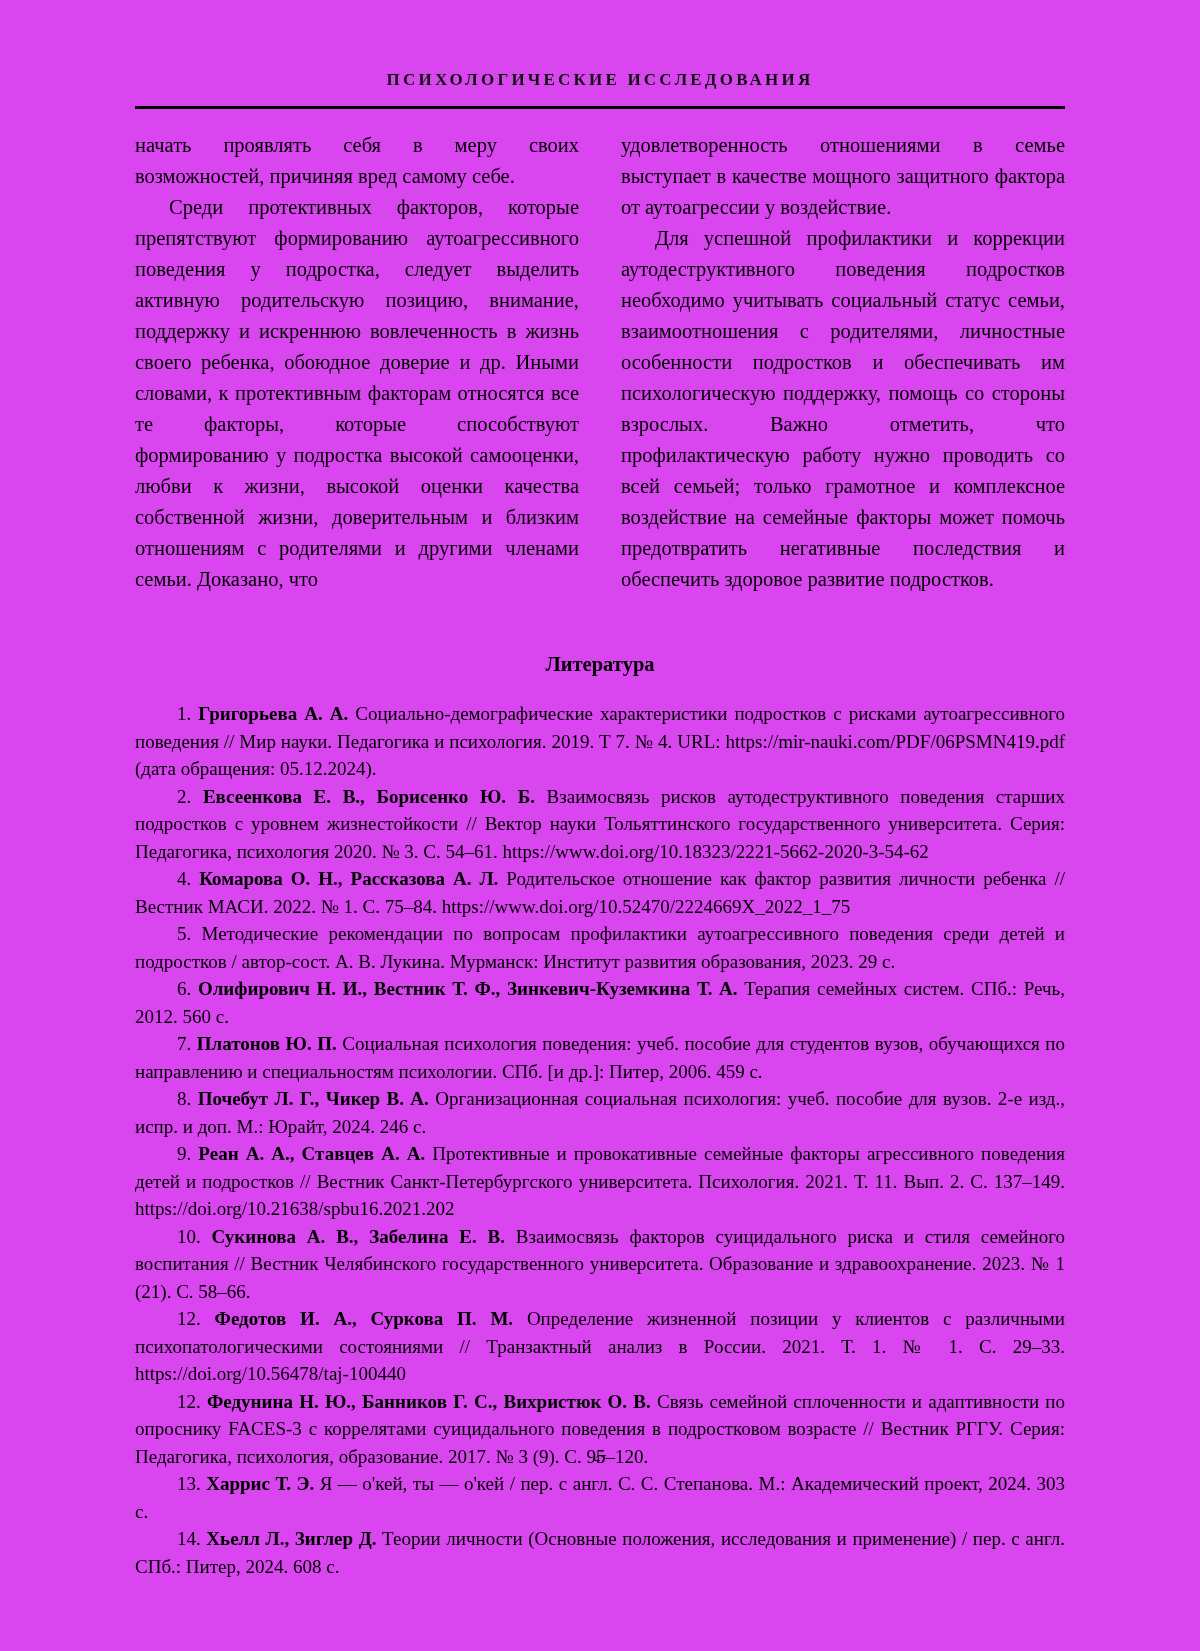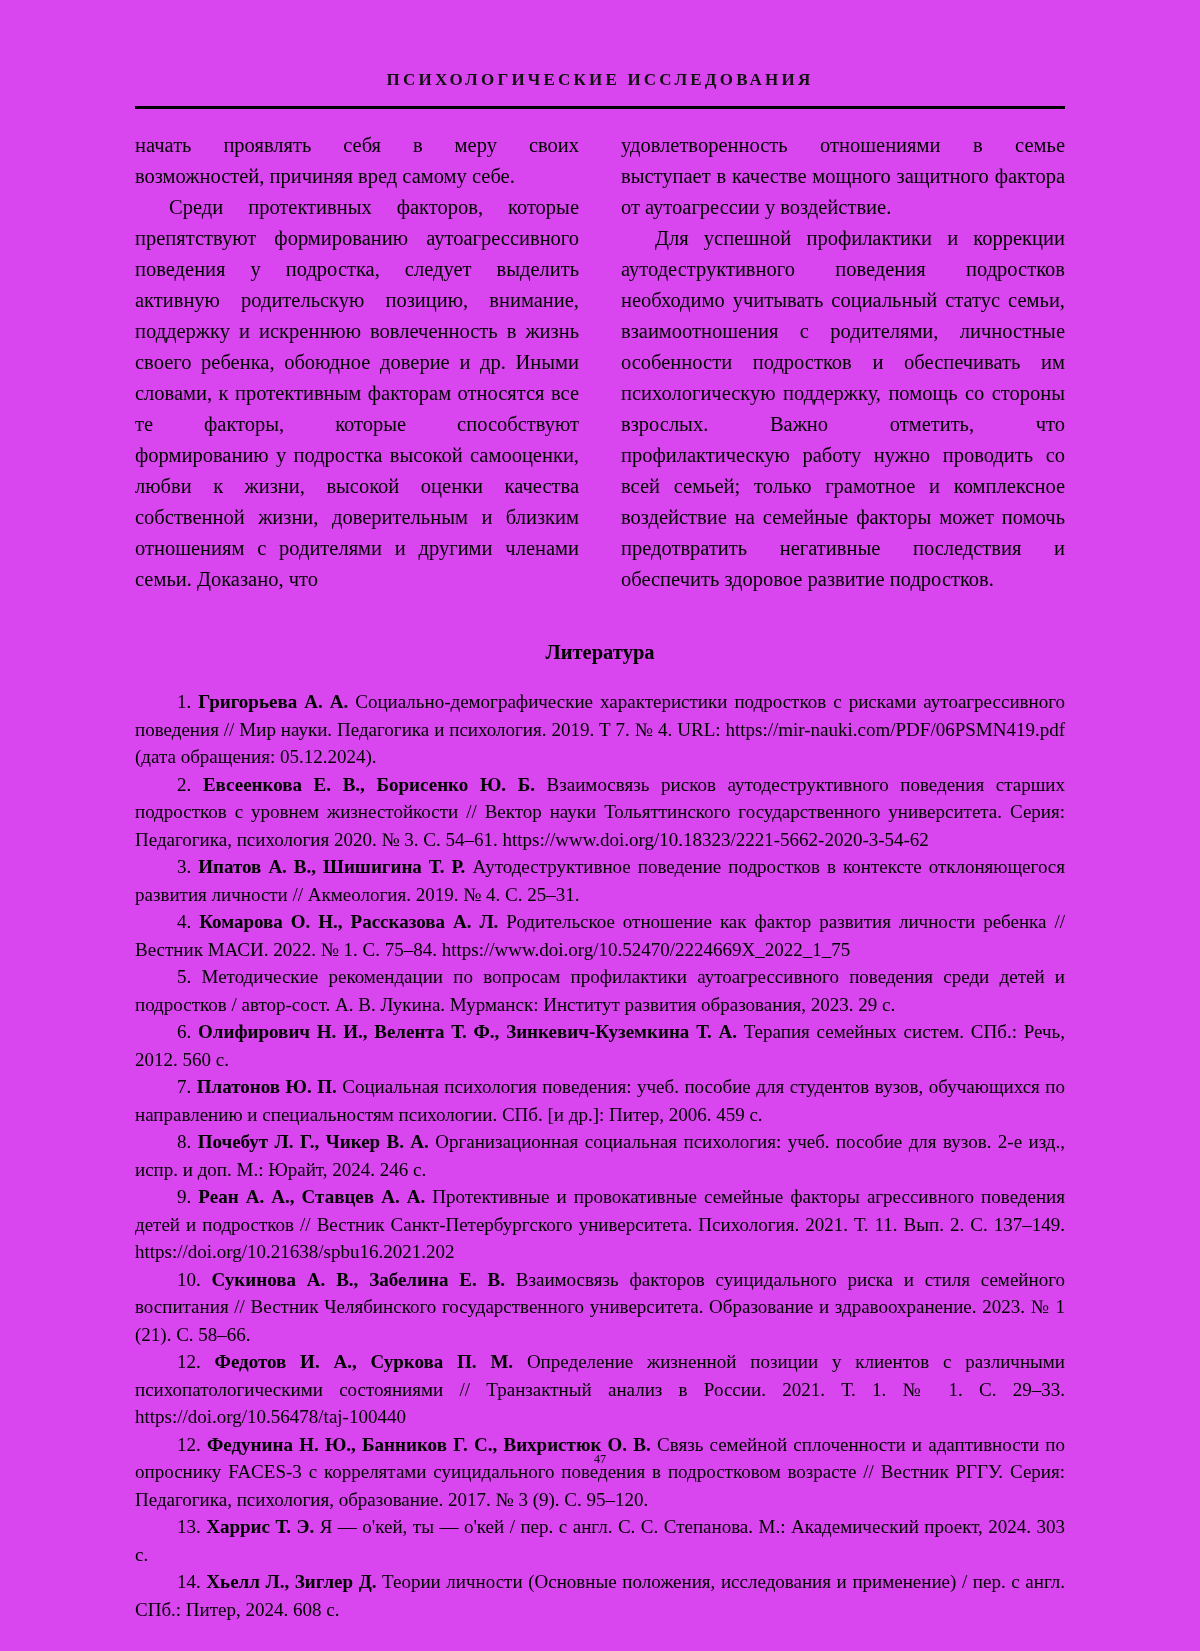--- a/index.html
+++ b/index.html
@@ -52,21 +52,21 @@
     text-align: justify;
     text-justify: inter-word;
     font-size: 20.5px;
     line-height: 31px;
     hyphens: manual;
   }
   .col p.indent {
     text-indent: 34px;
   }
   .lit-title {
-    margin-top: 46px;
+    margin-top: 58px;
     text-align: center;
     font-weight: bold;
     font-size: 20.5px;
   }
   .refs {
     margin-top: 24px;
   }
   .ref {
     margin: 0;
     font-size: 19px;
@@ -108,24 +108,23 @@
         <p>удовлетворенность отношениями в семье выступает в качестве мощного защитного фактора от аутоагрессии у воздействие.</p>
         <p class="indent">Для успешной профилактики и коррекции аутодеструктивного поведения подростков необходимо учитывать социальный статус семьи, взаимоотношения с родителями, личностные особенности подростков и обеспечивать им психологическую поддержку, помощь со стороны взрослых. Важно отметить, что профилактическую работу нужно проводить со всей семьей; только грамотное и комплексное воздействие на семейные факторы может помочь предотвратить негативные последствия и обеспечить здоровое развитие подростков.</p>
       </div>
     </div>
 
     <div class="lit-title">Литература</div>
 
     <div class="refs">
       <p class="ref"><span class="num">1.</span> <b>Григорьева А. А.</b> <span>Социально-демографические характеристики подростков с рисками аутоагрессивного поведения // Мир науки. Педагогика и психология. 2019. Т 7. № 4. URL: https://mir-nauki.com/PDF/06PSMN419.pdf (дата обращения: 05.12.2024).</span></p>
       <p class="ref"><span class="num">2.</span> <b>Евсеенкова Е. В., Борисенко Ю. Б.</b> <span>Взаимосвязь рисков аутодеструктивного поведения старших подростков с уровнем жизнестойкости // Вектор науки Тольяттинского государственного университета. Серия: Педагогика, психология 2020. № 3. С. 54–61. https://www.doi.org/10.18323/2221-5662-2020-3-54-62</span></p>
-      <p class="ref"><span class="num">3.</span> <b>Ипатов А. В., Шишигина Т. Р.</b> <span>Аутодеструктивное поведение подростков в контексте отклоняющегося развития личности // Акмеология. 2019. № 4. С. 25–31.</span></p>
       <p class="ref"><span class="num">4.</span> <b>Комарова О. Н., Рассказова А. Л.</b> <span>Родительское отношение как фактор развития личности ребенка // Вестник МАСИ. 2022. № 1. С. 75–84. https://www.doi.org/10.52470/2224669X_2022_1_75</span></p>
       <p class="ref"><span class="num">5.</span> <span>Методические рекомендации по вопросам профилактики аутоагрессивного поведения среди детей и подростков / автор-сост. А. В. Лукина. Мурманск: Институт развития образования, 2023. 29 с.</span></p>
-      <p class="ref"><span class="num">6.</span> <b>Олифирович Н. И., Велента Т. Ф., Зинкевич-Куземкина Т. А.</b> <span>Терапия семейных систем. СПб.: Речь, 2012. 560 с.</span></p>
+      <p class="ref"><span class="num">6.</span> <b>Олифирович Н. И., Вестник Т. Ф., Зинкевич-Куземкина Т. А.</b> <span>Терапия семейных систем. СПб.: Речь, 2012. 560 с.</span></p>
       <p class="ref"><span class="num">7.</span> <b>Платонов Ю. П.</b> <span>Социальная психология поведения: учеб. пособие для студентов вузов, обучающихся по направлению и специальностям психологии. СПб. [и др.]: Питер, 2006. 459 с.</span></p>
       <p class="ref"><span class="num">8.</span> <b>Почебут Л. Г., Чикер В. А.</b> <span>Организационная социальная психология: учеб. пособие для вузов. 2-е изд., испр. и доп. М.: Юрайт, 2024. 246 с.</span></p>
       <p class="ref"><span class="num">9.</span> <b>Реан А. А., Ставцев А. А.</b> <span>Протективные и провокативные семейные факторы агрессивного поведения детей и подростков // Вестник Санкт-Петербургского университета. Психология. 2021. Т. 11. Вып. 2. С. 137–149. https://doi.org/10.21638/spbu16.2021.202</span></p>
       <p class="ref"><span class="num">10.</span> <b>Сукинова А. В., Забелина Е. В.</b> <span>Взаимосвязь факторов суицидального риска и стиля семейного воспитания // Вестник Челябинского государственного университета. Образование и здравоохранение. 2023. № 1 (21). С. 58–66.</span></p>
       <p class="ref"><span class="num">12.</span> <b>Федотов И. А., Суркова П. М.</b> <span>Определение жизненной позиции у клиентов с различными психопатологическими состояниями // Транзактный анализ в России. 2021. Т. 1. № 1. С. 29–33. https://doi.org/10.56478/taj-100440</span></p>
       <p class="ref"><span class="num">12.</span> <b>Федунина Н. Ю., Банников Г. С., Вихристюк О. В.</b> <span>Связь семейной сплоченности и адаптивности по опроснику FACES-3 с коррелятами суицидального поведения в подростковом возрасте // Вестник РГГУ. Серия: Педагогика, психология, образование. 2017. № 3 (9). С. 95–120.</span></p>
       <p class="ref"><span class="num">13.</span> <b>Харрис Т. Э.</b> <span>Я — о'кей, ты — о'кей / пер. с англ. С. С. Степанова. М.: Академический проект, 2024. 303 с.</span></p>
       <p class="ref"><span class="num">14.</span> <b>Хьелл Л., Зиглер Д.</b> <span>Теории личности (Основные положения, исследования и применение) / пер. с англ. СПб.: Питер, 2024. 608 с.</span></p>
     </div>
 

